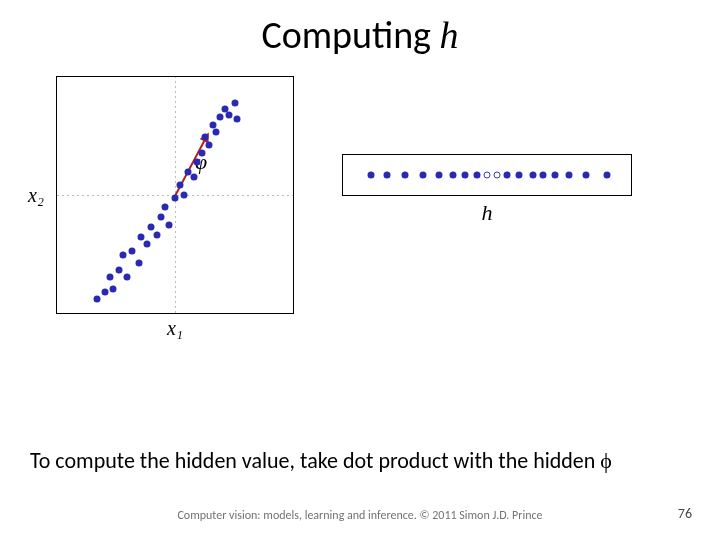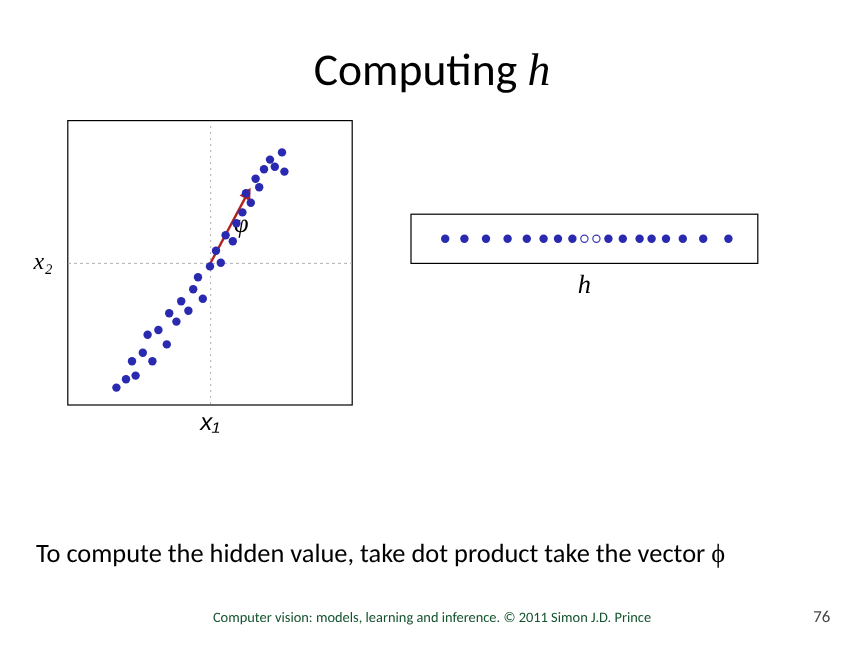--- a/index.html
+++ b/index.html
@@ -7,21 +7,21 @@
     width: 720px;
     height: 540px;
     background: #fff;
     font-family: Calibri, Arial, sans-serif;
     position: relative;
     overflow: hidden;
   }
   .title {
     text-align: center;
     font-size: 38px;
-    margin-top: 36px;
+    margin-top: 12px;
     font-weight: 400;
   }
   .title .var-h {
     font-family: 'Times New Roman', serif;
     font-style: italic;
   }
   .content {
     display: flex;
     align-items: center;
     justify-content: flex-start;
@@ -66,21 +66,21 @@
     border-top: 5px solid transparent;
     border-bottom: 5px solid transparent;
   }
   .phi-label {
     position: absolute;
     font-family: 'Times New Roman', serif;
     font-style: italic;
     font-size: 22px;
   }
   .x2-label { position: absolute; left: -28px; top: 50%; transform: translateY(-50%); font-family: 'Times New Roman', serif; font-style: italic; font-size: 20px; }
-  .x1-label { position: absolute; bottom: -26px; left: 50%; transform: translateX(-50%); font-family: Liberation Sans, sans-serif; font-style: italic; font-size: 20px; }
+  .x1-label { position: absolute; bottom: -26px; left: 50%; transform: translateX(-50%); font-family: Liberation Serif, serif; font-style: italic; font-size: 20px; }
   .h-wrap { position: relative; margin-top: -40px; }
   .h-box {
     width: 290px;
     height: 42px;
     border: 1px solid #000;
     position: relative;
     background: #fff;
   }
   .h-label {
     position: absolute;
@@ -107,21 +107,21 @@
     padding: 0 30px;
     text-align: left;
   }
   .phi-sym { font-family: 'Times New Roman', serif; }
   .footer {
     position: absolute;
     bottom: 18px;
     left: 0; right: 0;
     text-align: center;
     font-size: 12px;
-    color: #14532d;
+    color: #737373;
   }
   .pagenum {
     position: absolute;
     bottom: 18px;
     right: 28px;
     font-size: 14px;
     color: #444;
   }
 </style>
 </head>
@@ -194,17 +194,17 @@
         <div class="hpt" style="left: 212px;"></div>
         <div class="hpt" style="left: 226px;"></div>
         <div class="hpt" style="left: 243px;"></div>
         <div class="hpt" style="left: 264px;"></div>
       </div>
     <div class="h-label">h</div>
   </div>
 </div>
 
 <div class="caption">
-  <span>To compute the hidden value, take dot product take the vector </span><span class="phi-sym">ϕ</span>
+  <span>To compute the hidden value, take dot product with the hidden </span><span class="phi-sym">ϕ</span>
 </div>
 
 <div class="footer">Computer vision: models, learning and inference.   © 2011 Simon J.D. Prince</div>
 <div class="pagenum">76</div>
 
 </body></html>

